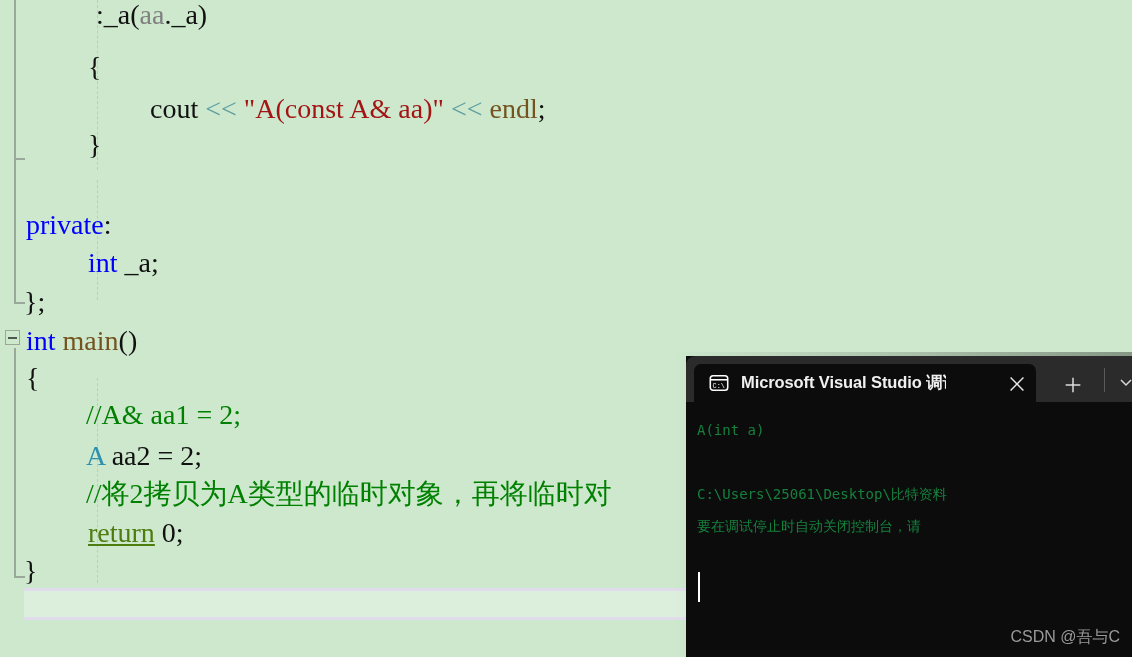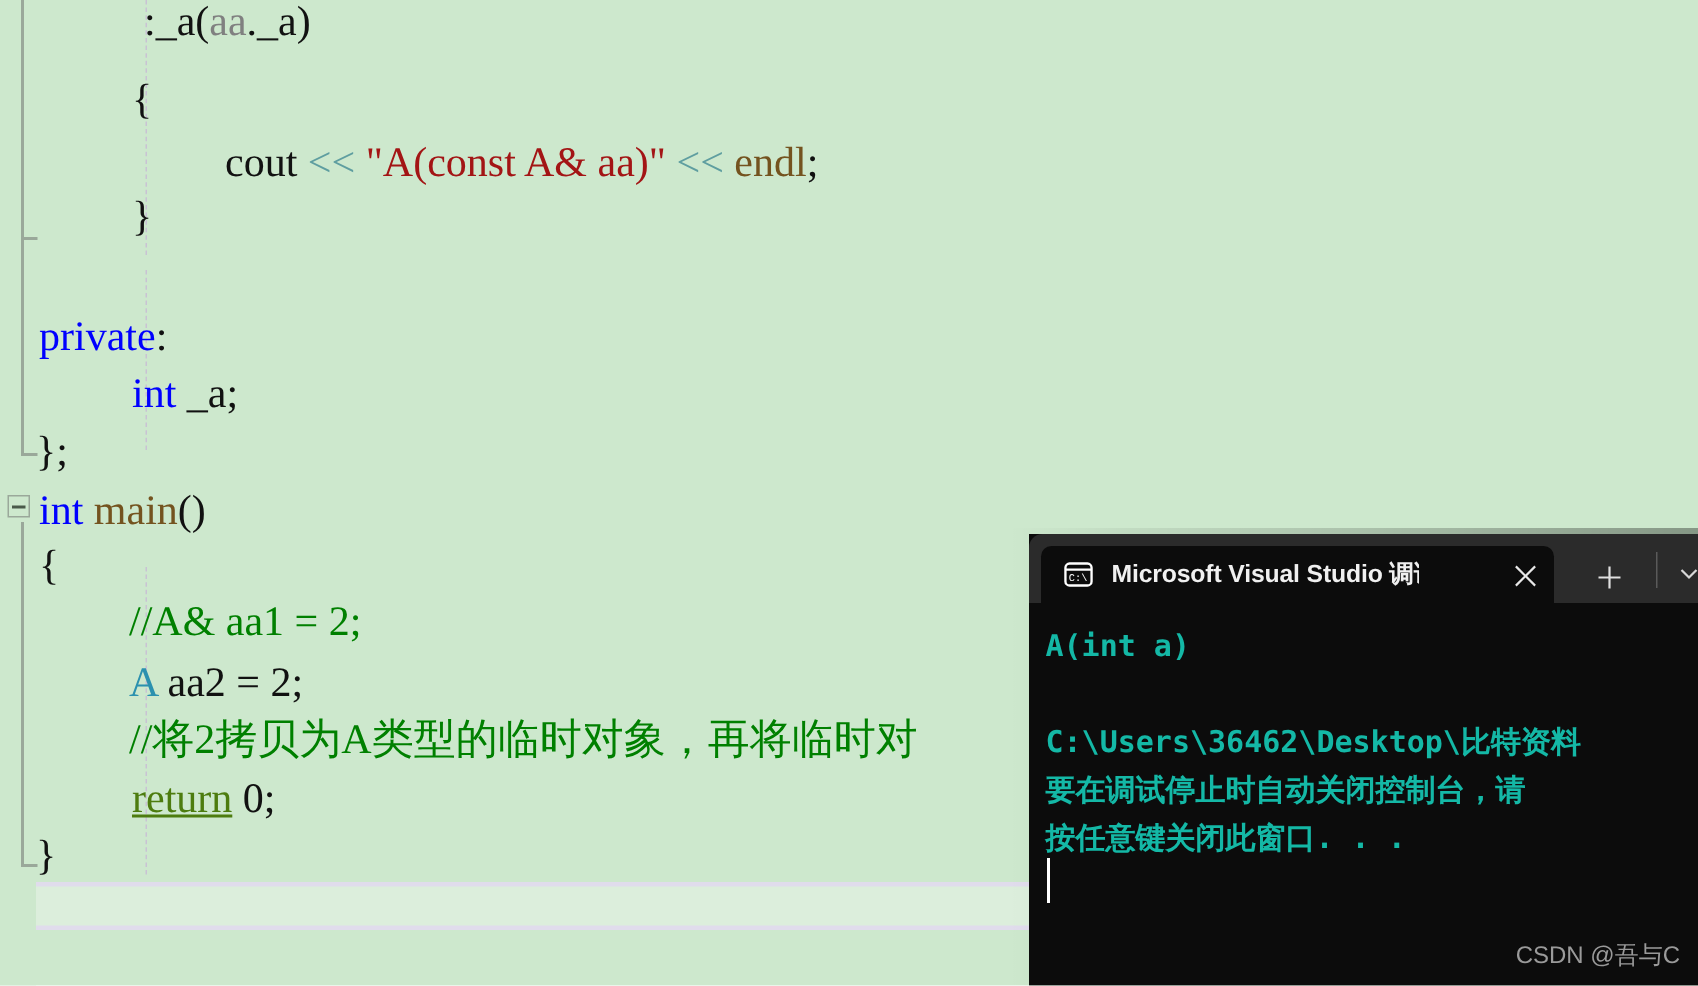--- a/index.html
+++ b/index.html
@@ -191,26 +191,25 @@
   }
 
   .console-body {
     position: absolute;
     left: 0;
     top: 46px;
     width: 446px;
     height: 255px;
     background: #0c0c0c;
     font-family: "DejaVu Sans Mono", "Liberation Mono", monospace;
-    font-size: 20px;
+    font-size: 14px;
     line-height: 32px;
-    color: #14b8a6;
+    color: #15803d;
     white-space: pre;
     overflow: hidden;
-    font-weight: bold;
   }
   .cline { position: absolute; left: 11px; white-space: pre; }
 
   .caret {
     position: absolute;
     left: 698px;
     top: 572px;
     width: 2px;
     height: 30px;
     background: #ffffff;
@@ -290,20 +289,20 @@
 
       <div class="tab-divider"></div>
 
       <span class="tab-chevron">
         <svg viewBox="0 0 16 16" width="16" height="16" stroke="#d8d8d8" stroke-width="1.5" fill="none">
           <polyline points="3,6 8,11 13,6"></polyline>
         </svg>
       </span>
     </div>
 
-    <div class="console-body"><div class="cline" style="top: 12px;">A(int a)</div><div class="cline" style="top: 76px;">C:\Users\36462\Desktop\比特资料</div><div class="cline" style="top: 108px;">要在调试停止时自动关闭控制台，请</div><div class="cline" style="top: 140px;">按任意键关闭此窗口. . .</div></div>
+    <div class="console-body"><div class="cline" style="top: 12px;">A(int a)</div><div class="cline" style="top: 76px;">C:\Users\25061\Desktop\比特资料</div><div class="cline" style="top: 108px;">要在调试停止时自动关闭控制台，请</div></div>
 
     <div class="watermark">CSDN @吾与C</div>
   </div>
 
   <div class="caret"></div>
 
 </div>
 
 </body></html>

